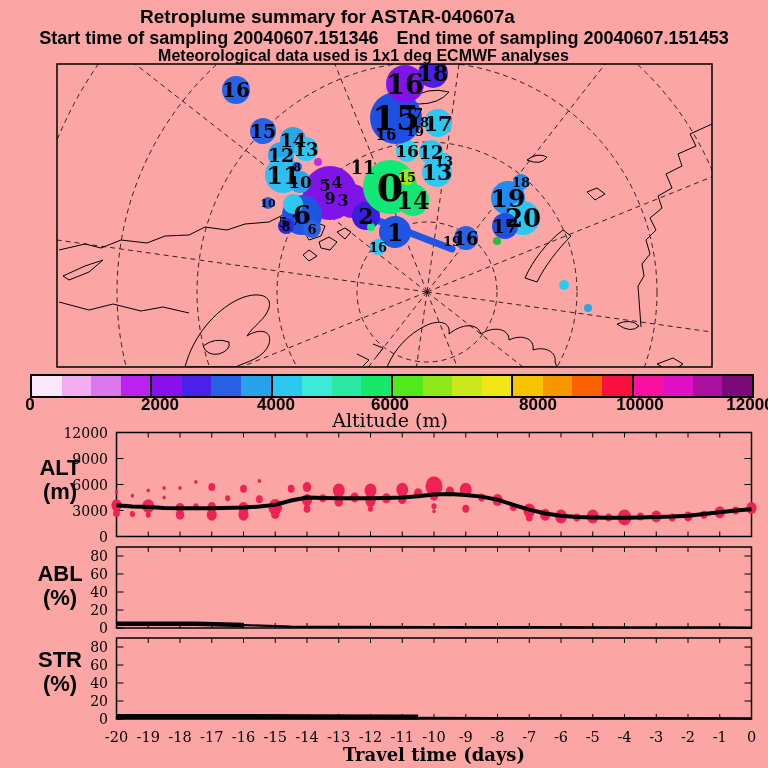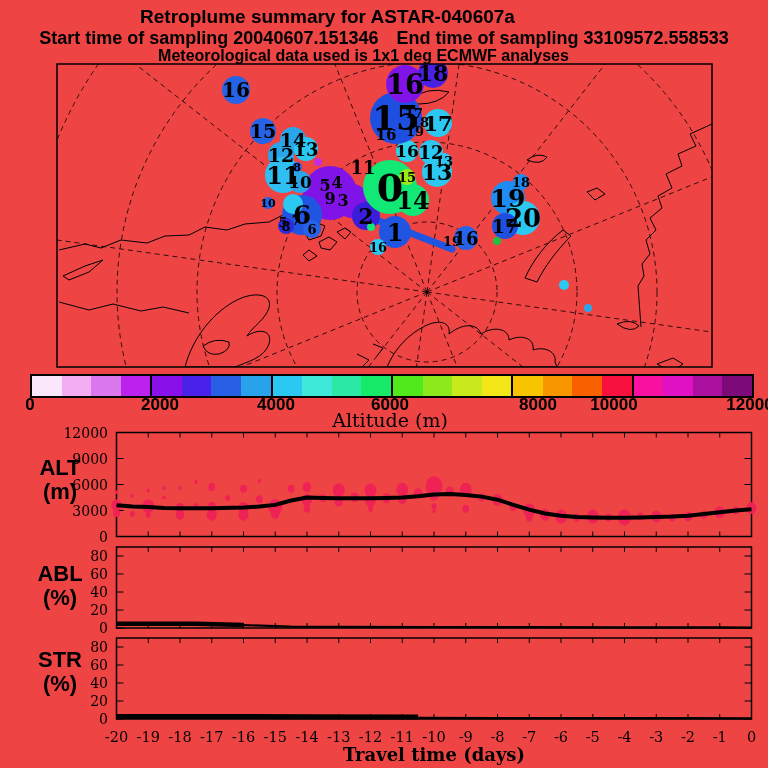--- a/index.html
+++ b/index.html
@@ -1,16 +1,16 @@
 <!DOCTYPE html>
 <html><head>
 <meta charset="utf-8">
 <style>
   html,body{margin:0;padding:0;background:#fff;}
-  .page{position:relative;width:768px;height:768px;background:#ef4444;overflow:hidden;
+  .page{position:relative;width:768px;height:768px;background:#fca5a5;overflow:hidden;
         font-family:"Liberation Sans",sans-serif;}
   .abs{position:absolute;}
   .hdr{font-weight:bold;color:#000;text-align:center;white-space:nowrap;}
   #title{left:0;top:6px;width:655px;font-size:19px;}
   #subtitle{left:0;top:28px;width:768px;font-size:18px;display:flex;justify-content:center;gap:18px;}
   #metline{left:0;top:47px;width:655px;font-size:16px;margin-left:36px;}
   #cbar{left:30px;top:374px;width:720px;height:20px;border:2px solid #000;display:flex;}
   #cbar .seg{flex:1;}
   #cbar .seg.major{border-left:2px solid #000;}
   .cbtick{top:395px;font-weight:bold;font-size:17px;transform:translateX(-50%);color:#000;}
@@ -22,21 +22,21 @@
   svg text{font-family:"DejaVu Serif",serif;fill:#000;}
 </style>
 </head>
 <body>
 
 <div class="page">
 
   <div class="abs hdr" id="title">Retroplume summary for ASTAR-040607a</div>
   <div class="abs hdr" id="subtitle">
     <span>Start time of sampling 20040607.151346</span>
-    <span>End time of sampling 33109572.558533</span>
+    <span>End time of sampling 20040607.151453</span>
   </div>
   <div class="abs hdr" id="metline">Meteorological data used is 1x1 deg ECMWF analyses</div>
 
   <svg id="gfx" width="768" height="768" viewBox="0 0 768 768">
       <defs>
         <clipPath id="mclip">
           <rect x="57" y="64" width="655" height="303"></rect>
         </clipPath>
       </defs>
       <g clip-path="url(#mclip)">
@@ -468,21 +468,21 @@
       <div class="seg" style="background: rgb(224, 16, 196);"></div>
       <div class="seg" style="background: rgb(172, 16, 160);"></div>
       <div class="seg" style="background: rgb(124, 10, 120);"></div>
     </div>
   <div id="cbticks">
       <span class="abs cbtick" style="left: 30px;">0</span>
       <span class="abs cbtick" style="left: 160px;">2000</span>
       <span class="abs cbtick" style="left: 276px;">4000</span>
       <span class="abs cbtick" style="left: 390px;">6000</span>
       <span class="abs cbtick" style="left: 538px;">8000</span>
-      <span class="abs cbtick" style="left: 614px;">10000</span>
+      <span class="abs cbtick" style="left: 640px;">10000</span>
       <span class="abs cbtick" style="left: 750px;">12000</span>
     </div>
   <div class="abs" id="cblabel">Altitude (m)</div>
 
   <div class="abs plabel" style="top:456px;">
     <div>ALT</div>
     <div>(m)</div>
   </div>
   <div class="abs plabel" style="top:562px;">
     <div>ABL</div>

